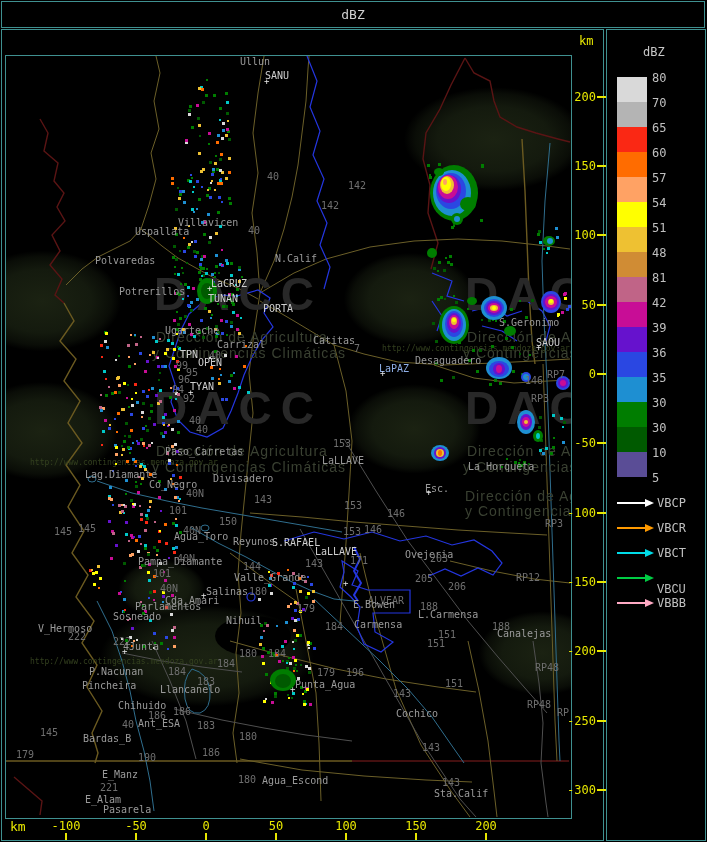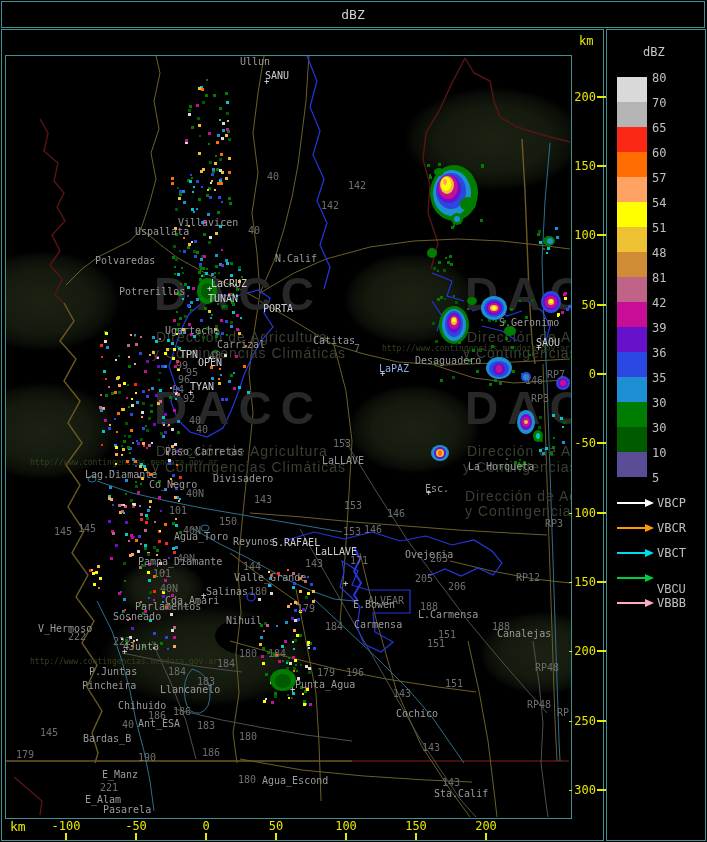--- a/index.html
+++ b/index.html
@@ -1063,21 +1063,21 @@
           <div class="mlabel lc1" style="left: 319px; top: 566px;">184</div>
           <div class="mlabel lc1" style="left: 432px; top: 574px;">151</div>
           <div class="mlabel lc1" style="left: 486px; top: 566px;">188</div>
           <div class="mlabel lc0" style="left: 491px; top: 573px;">Canalejas</div>
           <div class="mlabel lc0" style="left: 220px; top: 560px;">Nihuil</div>
           <div class="mlabel lc1" style="left: 291px; top: 548px;">179</div>
           <div class="mlabel lc0" style="left: 32px; top: 568px;">V_Hermoso</div>
           <div class="mlabel lc1" style="left: 62px; top: 576px;">222</div>
           <div class="mlabel lc1" style="left: 107px; top: 581px;">222</div>
           <div class="mlabel lc0" style="left: 117px; top: 586px;">4Junta</div>
-          <div class="mlabel lc0" style="left: 83px; top: 611px;">P.Juntas</div>
+          <div class="mlabel lc0" style="left: 83px; top: 611px;">P.Nacunan</div>
           <div class="mlabel lc0" style="left: 76px; top: 625px;">Pincheira</div>
           <div class="mlabel lc0" style="left: 154px; top: 629px;">Llancanelo</div>
           <div class="mlabel lc1" style="left: 262px; top: 593px;">184</div>
           <div class="mlabel lc1" style="left: 233px; top: 593px;">180</div>
           <div class="mlabel lc1" style="left: 211px; top: 603px;">184</div>
           <div class="mlabel lc0" style="left: 289px; top: 624px;">Punta_Agua</div>
           <div class="mlabel lc1" style="left: 311px; top: 612px;">179</div>
           <div class="mlabel lc1" style="left: 340px; top: 612px;">196</div>
           <div class="mlabel lc1" style="left: 162px; top: 611px;">184</div>
           <div class="mlabel lc1" style="left: 191px; top: 621px;">183</div>

